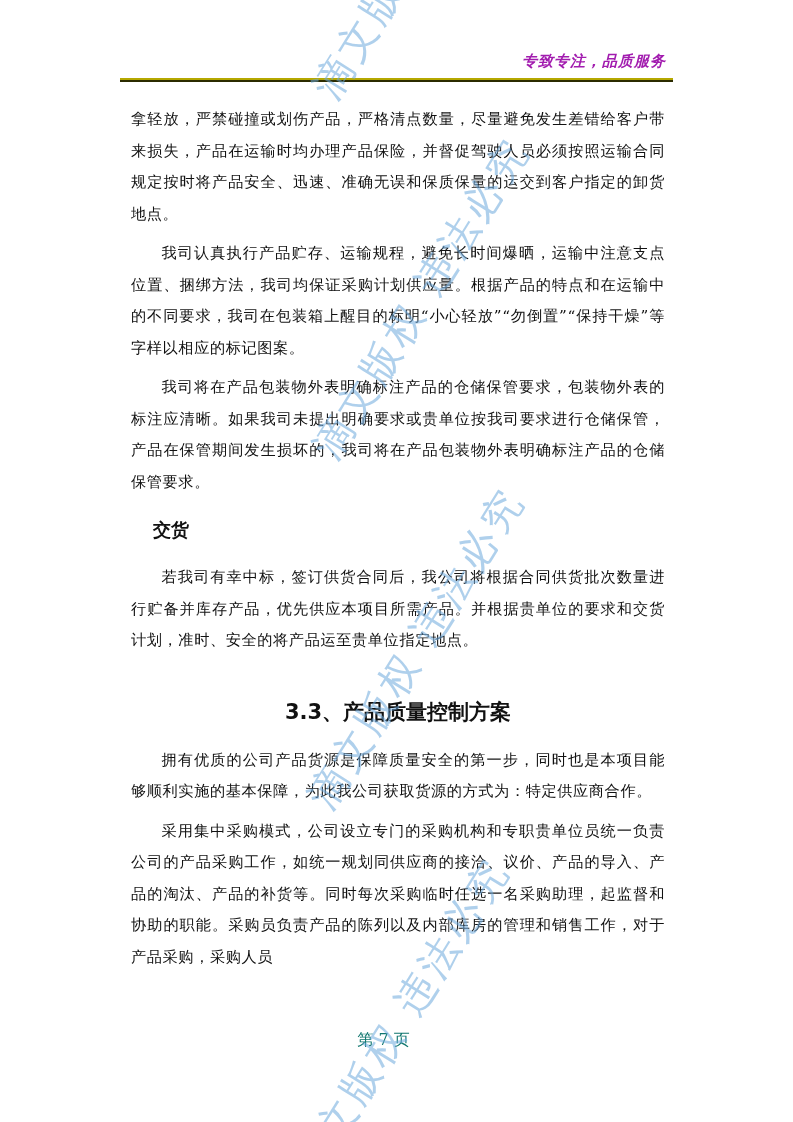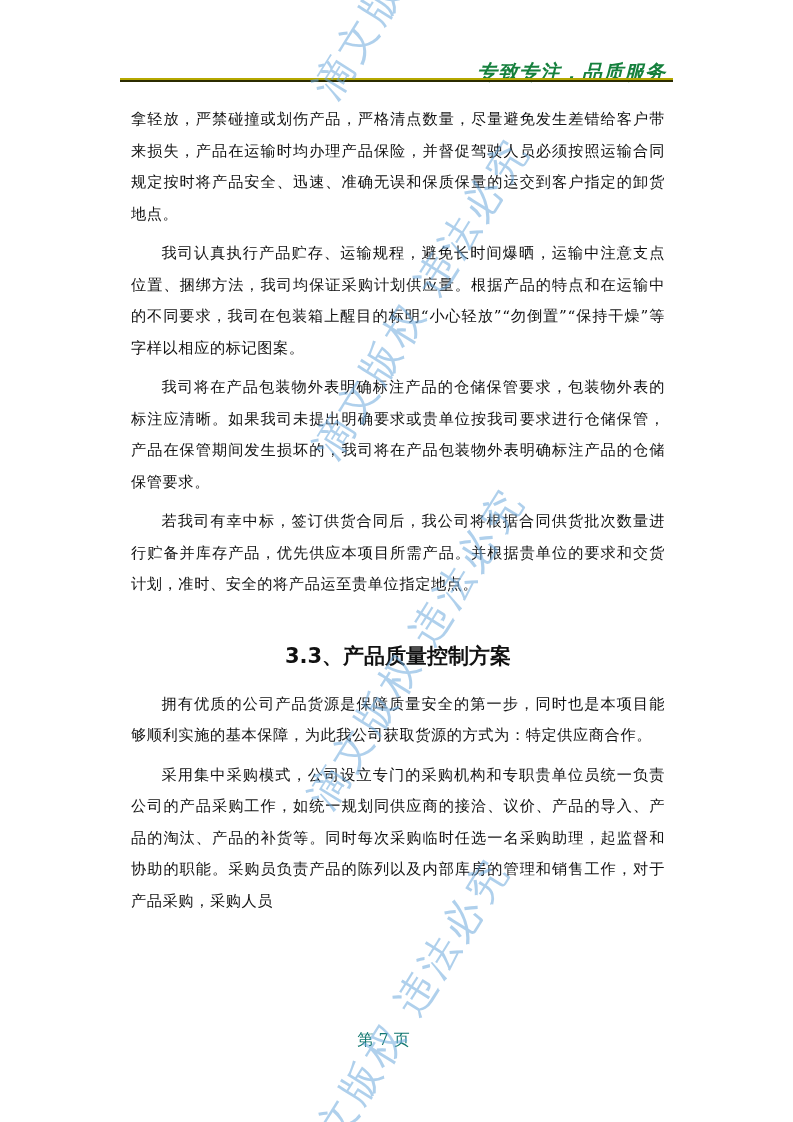--- a/index.html
+++ b/index.html
@@ -1,20 +1,20 @@
 <!DOCTYPE html>
 <html><head>
 <meta charset="utf-8">
 <style>
   html, body { margin: 0; padding: 0; background: #ffffff; }
   body { width: 793px; height: 1122px; position: relative; overflow: hidden;
          font-family: "DejaVu Serif", "Liberation Serif", serif; color: #111; }
   .page { position: absolute; left: 0; top: 0; width: 793px; height: 1122px; }
-  .header-slogan { position: absolute; right: 127px; top: 59px; font-family: "DejaVu Sans", "Liberation Sans", sans-serif;
-        font-size: 20px; font-weight: bold; font-style: italic; color: #15803d; letter-spacing: 1px; }
+  .header-slogan { position: absolute; right: 127px; top: 52px; font-family: "DejaVu Sans", "Liberation Sans", sans-serif;
+        font-size: 15px; font-weight: bold; font-style: italic; color: #a21caf; letter-spacing: 1px; }
   .header-rule { position: absolute; left: 120px; top: 78px; width: 553px; height: 4px;
         background: linear-gradient(#b5a800 0, #b5a800 2px, #2b2b00 2px, #2b2b00 4px); }
   .body { position: absolute; left: 123px; top: 96px; width: 550px; }
   p { margin: 8px; font-size: 15.2px; line-height: 31.5px; text-align: justify; text-indent: 2em; letter-spacing: 0.6px; }
   p.noindent { text-indent: 0; }
   h3.sub { margin: 0; padding-left: 30px; font-family: "DejaVu Sans", "Liberation Sans", sans-serif; font-size: 18px; font-weight: bold; line-height: 48px; }
   h2.sec { margin: 0; text-align: center; font-family: "DejaVu Sans", "Liberation Sans", sans-serif; font-size: 21px; font-weight: bold; padding: 30px 0 8px 0; line-height: 34px; }
   .footer { position: absolute; left: 0; width: 767px; top: 1030px; text-align: center; font-size: 16px; color: #0f766e; }
   .wm { position: absolute; color: rgba(110, 170, 220, 0.55); font-family: "DejaVu Sans", "Liberation Sans", sans-serif;
         font-size: 40px; transform: rotate(-58deg); transform-origin: left top; white-space: nowrap; pointer-events: none; letter-spacing: 4px; }
@@ -25,20 +25,21 @@
 <div class="page">
 
   <div class="header-slogan">专致专注，品质服务</div>
   <div class="header-rule"></div>
 
   <div class="body">
     <p class="noindent">拿轻放，严禁碰撞或划伤产品，严格清点数量，尽量避免发生差错给客户带来损失，产品在运输时均办理产品保险，并督促驾驶人员必须按照运输合同规定按时将产品安全、迅速、准确无误和保质保量的运交到客户指定的卸货地点。</p>
     <p>我司认真执行产品贮存、运输规程，避免长时间爆晒，运输中注意支点位置、捆绑方法，我司均保证采购计划供应量。根据产品的特点和在运输中的不同要求，我司在包装箱上醒目的标明“小心轻放”“勿倒置”“保持干燥”等字样以相应的标记图案。</p>
     <p>我司将在产品包装物外表明确标注产品的仓储保管要求，包装物外表的标注应清晰。如果我司未提出明确要求或贵单位按我司要求进行仓储保管，产品在保管期间发生损坏的，我司将在产品包装物外表明确标注产品的仓储保管要求。</p>
 
+    <h3 class="sub">交货</h3>
     <p>若我司有幸中标，签订供货合同后，我公司将根据合同供货批次数量进行贮备并库存产品，优先供应本项目所需产品。并根据贵单位的要求和交货计划，准时、安全的将产品运至贵单位指定地点。</p>
 
     <h2 class="sec">3.3、产品质量控制方案</h2>
     <p>拥有优质的公司产品货源是保障质量安全的第一步，同时也是本项目能够顺利实施的基本保障，为此我公司获取货源的方式为：特定供应商合作。</p>
     <p>采用集中采购模式，公司设立专门的采购机构和专职贵单位员统一负责公司的产品采购工作，如统一规划同供应商的接洽、议价、产品的导入、产品的淘汰、产品的补货等。同时每次采购临时任选一名采购助理，起监督和协助的职能。采购员负责产品的陈列以及内部库房的管理和销售工作，对于产品采购，采购人员</p>
   </div>
 
   <div class="footer">第 7 页</div>
 
   <div class="wm" style="left:300px; top:440px;">滴文版权  违法必究</div>

